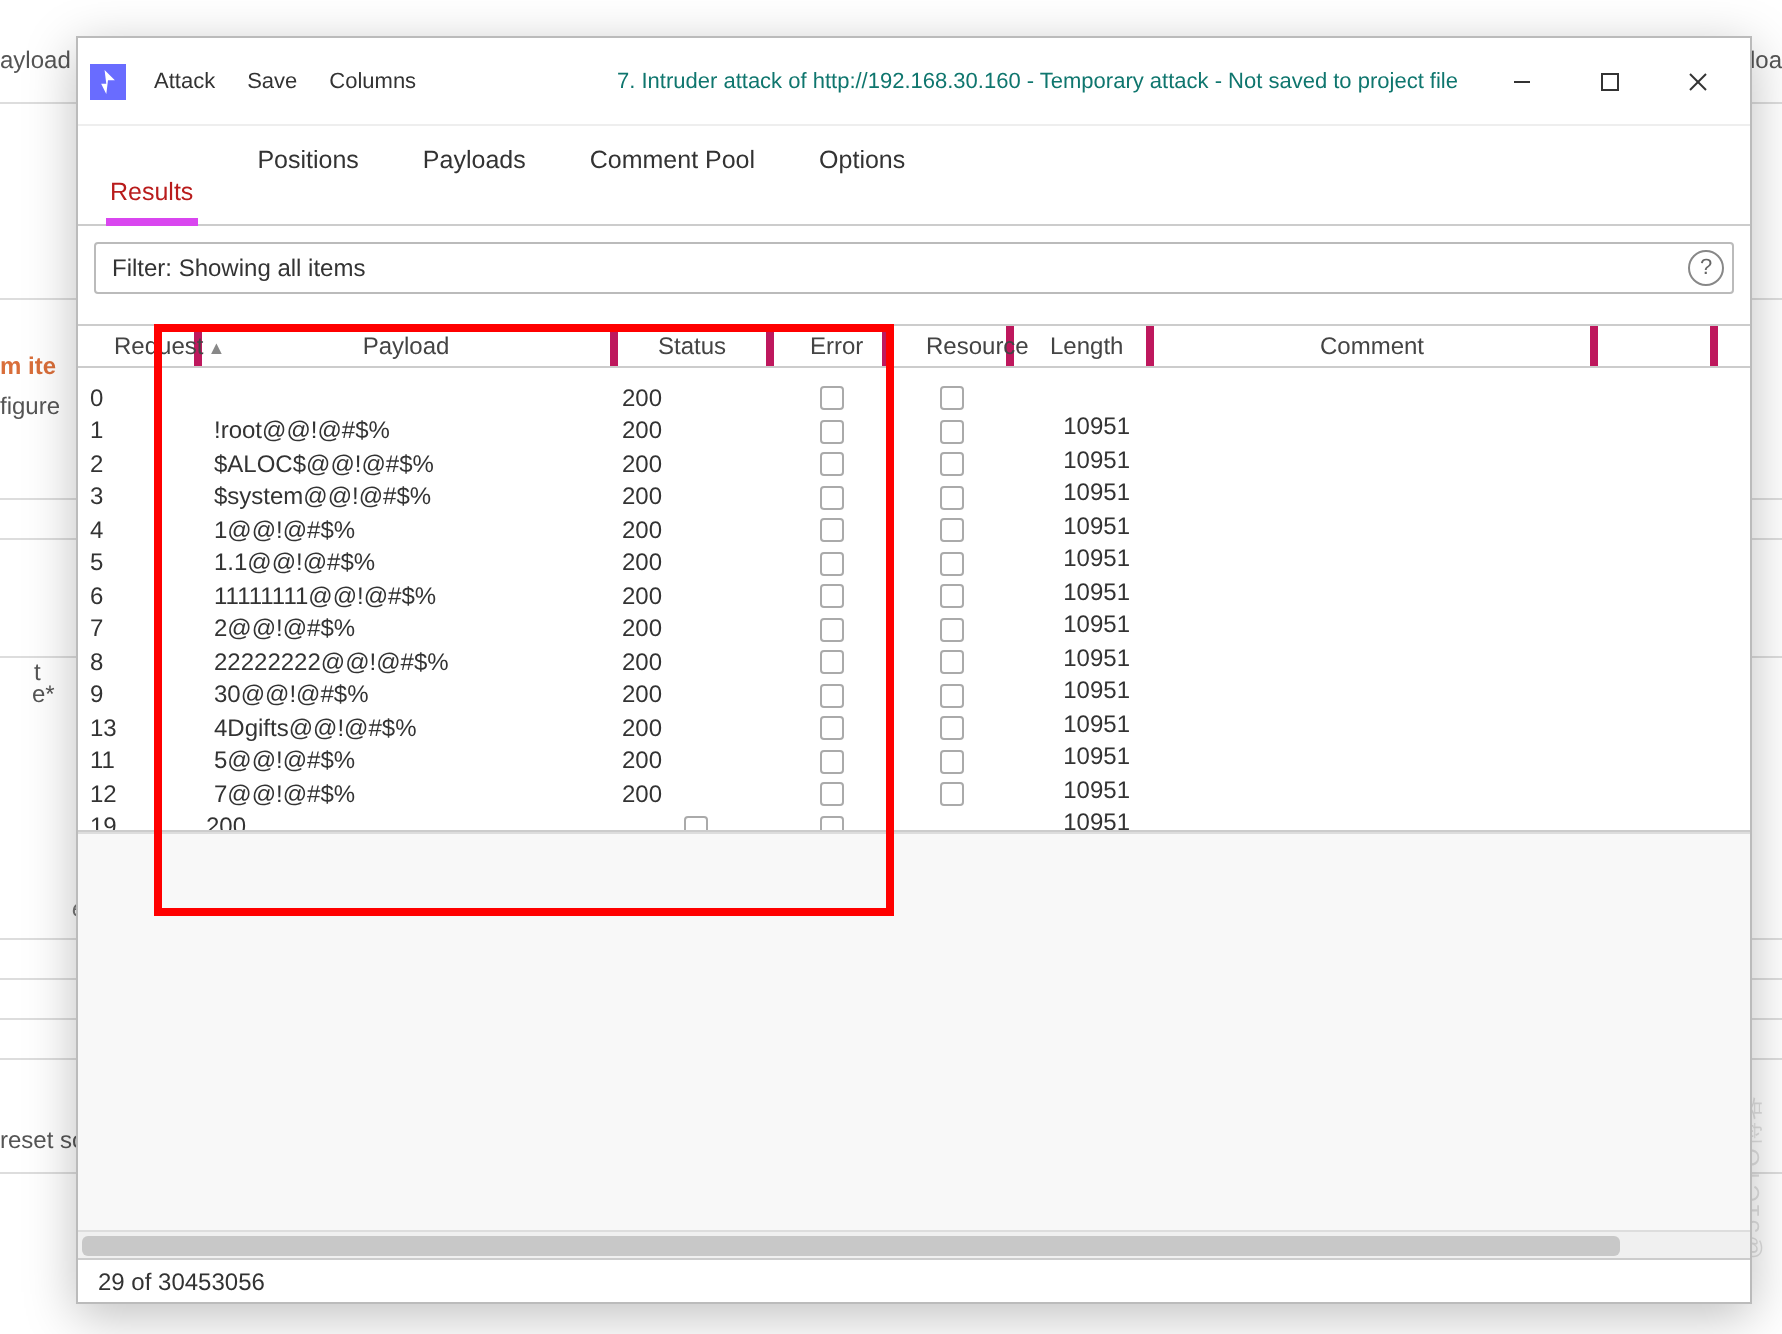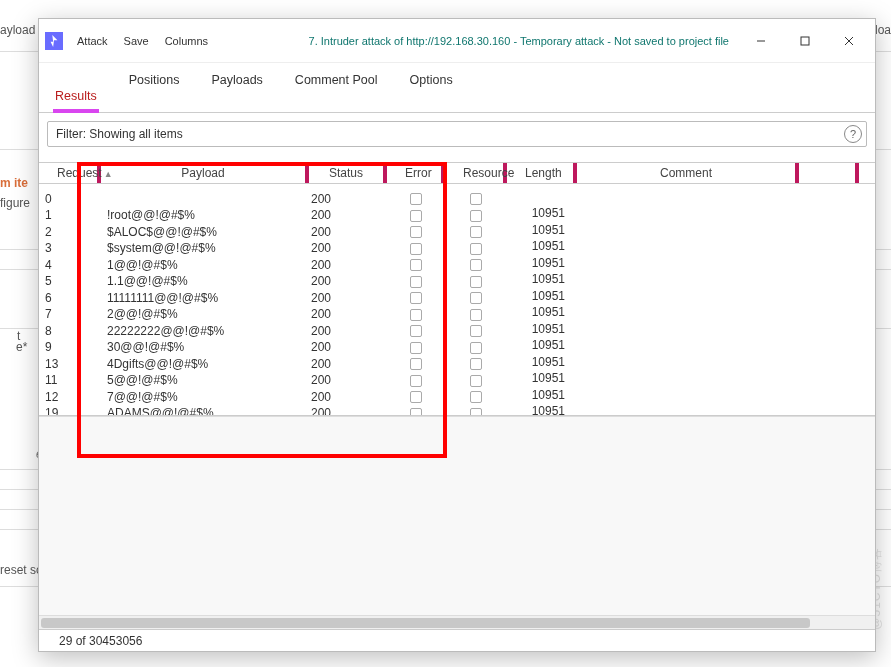--- a/index.html
+++ b/index.html
@@ -158,21 +158,21 @@
     flex: 1;
     background: #f8f8f8;
     border-top: 1px solid #ddd;
   }
 
   .statusbar {
     height: 22px;
     border-top: 1px solid #ccc;
     display: flex;
     align-items: center;
-    padding: 0 20px;
+    padding: 0 10px;
     font-size: 12px;
     color: #333;
   }
   .scroll-track {
     height: 14px;
     border-top: 1px solid #ddd;
     position: relative;
     background: #f0f0f0;
   }
   .scroll-thumb {
@@ -393,21 +393,20 @@
           <div>7@@!@#$%</div>
           <div class="status">200</div>
           <div class="center"><span class="chk"></span></div>
           <div class="center"><span class="chk"></span></div>
           <div class="right">10951</div>
           <div></div>
           <div></div>
         </div>
         <div class="row">
           <div>19</div>
-          <div>ADAMS@@!@#$%</div>
           <div class="status">200</div>
           <div class="center"><span class="chk"></span></div>
           <div class="center"><span class="chk"></span></div>
           <div class="right">10951</div>
           <div></div>
           <div></div>
         </div>
       </div>
     <div class="red-box"></div>
   </div>

